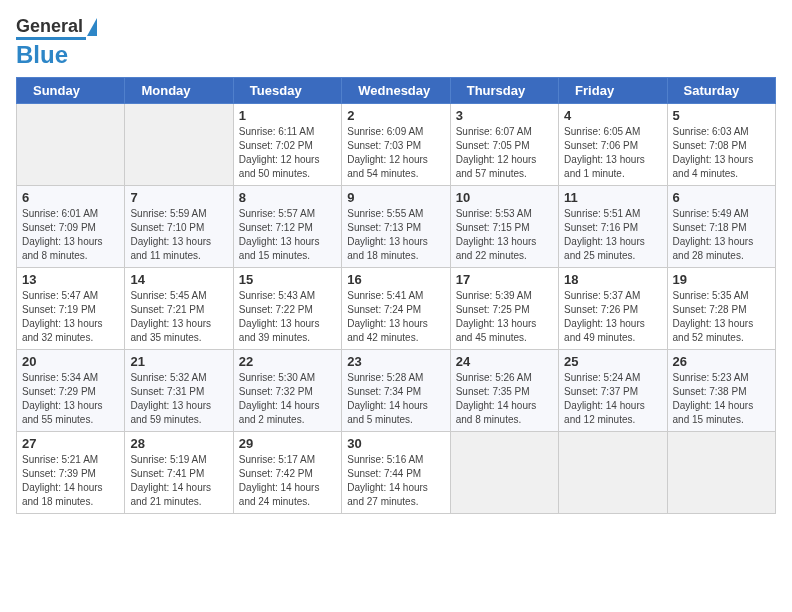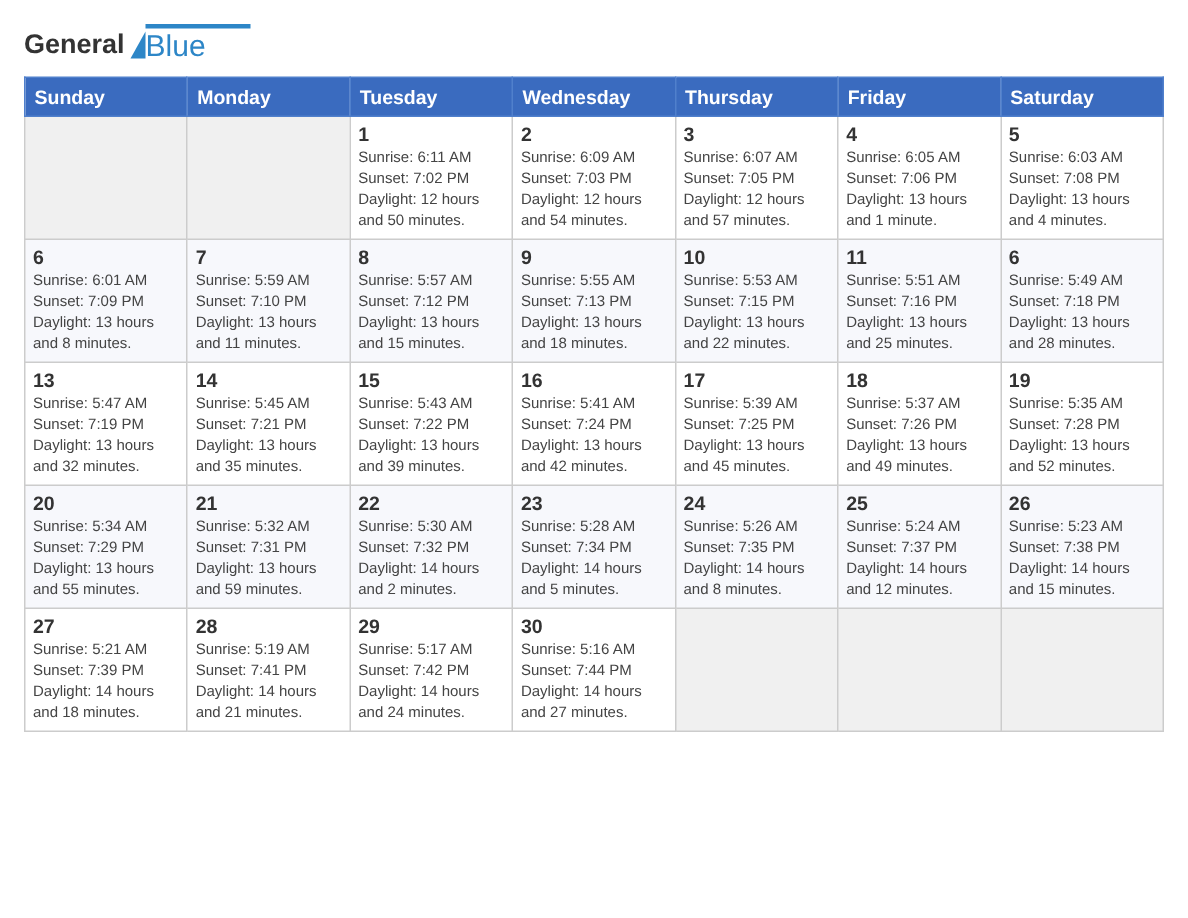--- a/index.html
+++ b/index.html
@@ -11,21 +11,22 @@
       padding: 16px;
     }
     .header {
       display: flex;
       justify-content: space-between;
       align-items: flex-start;
       margin-bottom: 8px;
     }
     .logo {
       display: flex;
-      align-items: center;
+      flex-direction: column;
+      align-items: flex-start;
     }
     .title-block {
       text-align: right;
     }
     .title-block h1 {
       font-size: 36px;
       font-weight: bold;
       color: #1a1a2e;
     }
     .title-block h2 {
@@ -36,21 +37,21 @@
     .calendar {
       width: 100%;
       border-collapse: collapse;
       border: 1px solid #ccc;
     }
     .calendar th {
       background: #3a6bbf;
       color: #fff;
       font-size: 13px;
       font-weight: bold;
-      padding: 5px 6px;
+      padding: 5px 16px;
       text-align: left;
       border: 1px solid #5080cc;
     }
     .calendar td {
       vertical-align: top;
       padding: 4px 5px;
       border: 1px solid #ccc;
       width: calc(100% / 7);
       min-height: 80px;
       font-size: 10.5px;
@@ -79,21 +80,21 @@
 </head>
 <body>
 
 <div class="header">
   <div class="logo">
     <div style="display:flex; align-items:center; gap:2px;">
       <span style="font-size:18px; font-weight:bold; color:#333;">General</span>
       <span style="display:inline-block; width:0; height:0; border-left:10px solid transparent; border-right:0px solid transparent; border-bottom:18px solid #2d86c7; margin-left:2px; margin-bottom:0px;"></span>
     </div>
     <div style="display:flex; align-items:center; border-top: 3px solid #2d86c7; padding-top:1px; width:70px;">
-      <span style="font-size:20px; font-weight:normal; color:#2d86c7;">Blue</span>
+      <span style="font-size:24px; font-weight:bold; color:#2d86c7;">Blue</span>
     </div>
   </div>
   <div class="title-block">
   </div>
 </div>
 
 <table class="calendar">
   <thead>
     <tr>
       <th>Sunday</th>

